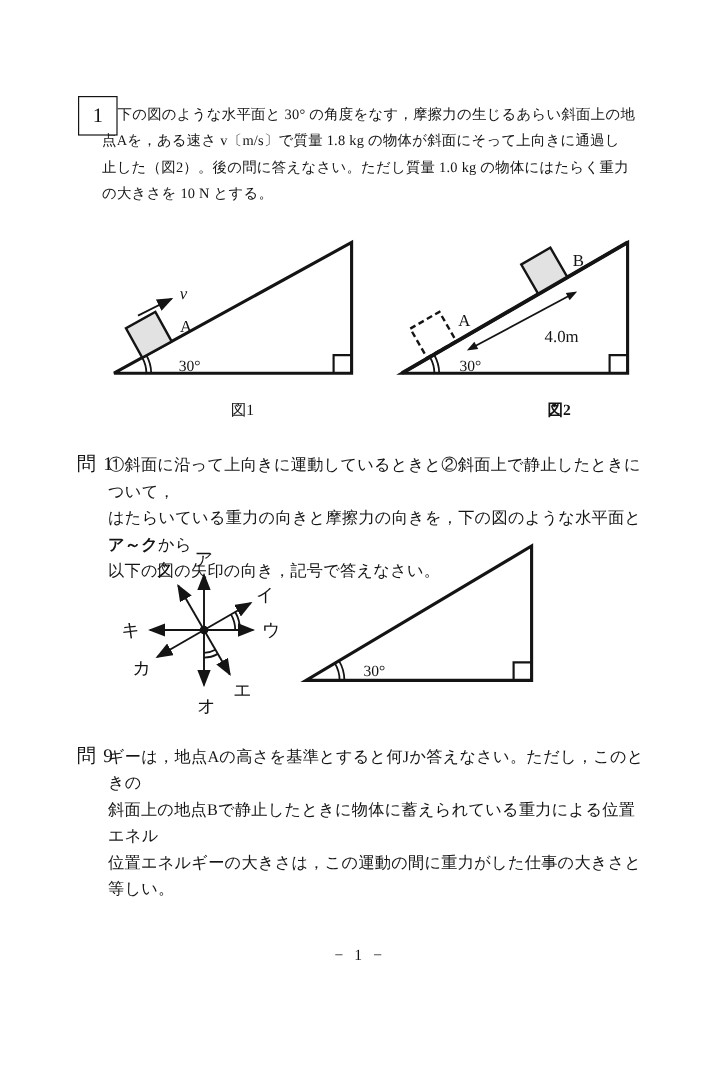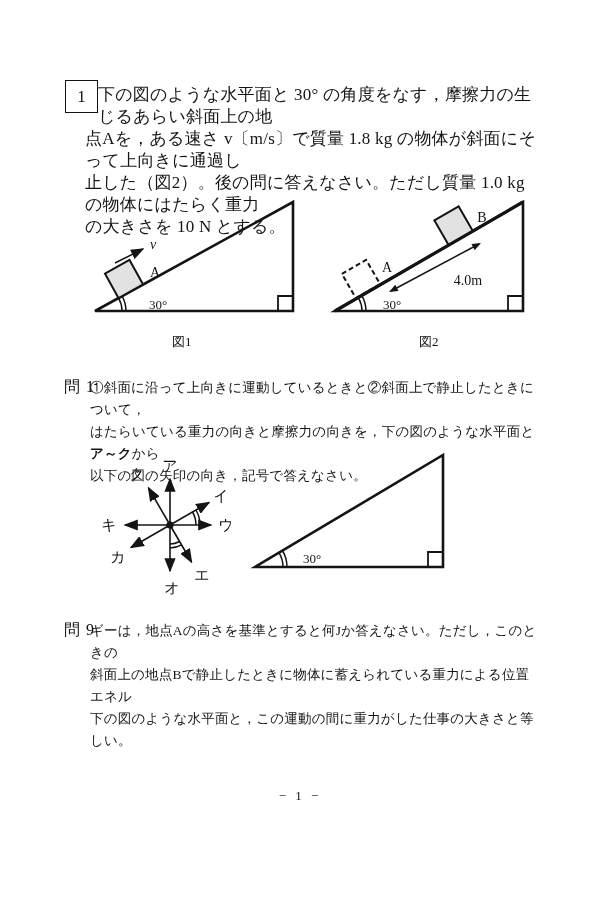--- a/index.html
+++ b/index.html
@@ -5,37 +5,37 @@
   html,body{margin:0;padding:0;background:#ffffff;}
   .page{
     position:relative;width:600px;height:900px;background:#ffffff;overflow:hidden;
     font-family:"Liberation Serif","DejaVu Serif",serif;color:#141414;
   }
   .qbox{
     position:absolute;left:65px;top:80px;width:31px;height:31px;
     border:1.7px solid #141414;display:flex;align-items:center;justify-content:center;
     font-size:17px;
   }
-  .statement{position:absolute;left:85px;top:84px;width:460px;font-size:17px;line-height:22px;letter-spacing:.2px;}
+  .statement{position:absolute;left:85px;top:84px;width:460px;font-size:12px;line-height:22px;letter-spacing:.2px;}
   .statement .line.indent{padding-left:13px;}
   .qlabel{position:absolute;left:64px;font-size:16px;letter-spacing:1px;}
   .qlabel.q1{top:377px;}
   .qlabel.q2{top:620px;}
   .qtext{position:absolute;left:90px;width:452px;font-size:13.5px;line-height:22px;letter-spacing:.2px;}
   .qtext.q1{top:377px;}
   .qtext.q2{top:620px;}
   .bold-kana{font-weight:bold;font-family:"Liberation Sans","DejaVu Sans",sans-serif;}
   .fig{position:absolute;}
   .fig1{left:60px;top:195px;}
   .fig2{left:320px;top:195px;}
   .compass{left:85px;top:450px;}
   .tri3{left:250px;top:445px;}
-  .caption{position:absolute;top:333px;width:60px;text-align:left;font-size:13px;}
+  .caption{position:absolute;top:333px;width:60px;text-align:center;font-size:13px;}
   .cap1{left:172px;}
-  .cap2{left:419px;}
+  .cap2{left:436px;font-weight:bold;}
   .pagenum{position:absolute;left:0;top:788px;width:600px;text-align:center;font-size:13px;letter-spacing:3px;}
   
   svg .tri{fill:none;stroke:#141414;stroke-width:2.6;stroke-linejoin:miter;}
   svg .thick{stroke:#141414;stroke-width:3.2;}
   svg .blk{fill:#e2e2e2;stroke:#141414;stroke-width:2;}
   svg .dashedblk{fill:none;stroke:#141414;stroke-width:2;stroke-dasharray:5 3;}
   svg .arc{fill:none;stroke:#141414;stroke-width:1.5;}
   svg .rangle{fill:none;stroke:#141414;stroke-width:1.8;}
   svg .arrow{stroke:#141414;stroke-width:1.5;fill:none;}
   svg .cline{stroke:#141414;stroke-width:1.6;fill:none;}
@@ -138,18 +138,18 @@
     <path class="rangle" d="M178,122 V107 H193"></path>
     <path class="arc" d="M33,122 A28 28 0 0 0 29,107.6"></path>
     <path class="arc" d="M37,122 A32 32 0 0 0 32.4,105.5"></path>
     <text class="small" x="62" y="118" text-anchor="middle">30°</text>
   </svg>
 
   <div class="qlabel q2">問 9</div>
   <div class="qtext q2">
     <div class="line">ギーは，地点Aの高さを基準とすると何Jか答えなさい。ただし，このときの</div>
     <div class="line">斜面上の地点Bで静止したときに物体に蓄えられている重力による位置エネル</div>
-    <div class="line">下の図のような水平面と，この運動の間に重力がした仕事の大きさと等しい。</div>
+    <div class="line">位置エネルギーの大きさは，この運動の間に重力がした仕事の大きさと等しい。</div>
   </div>
 
   <div class="pagenum">− 1 −</div>
 
 </div>
 
 </body></html>

